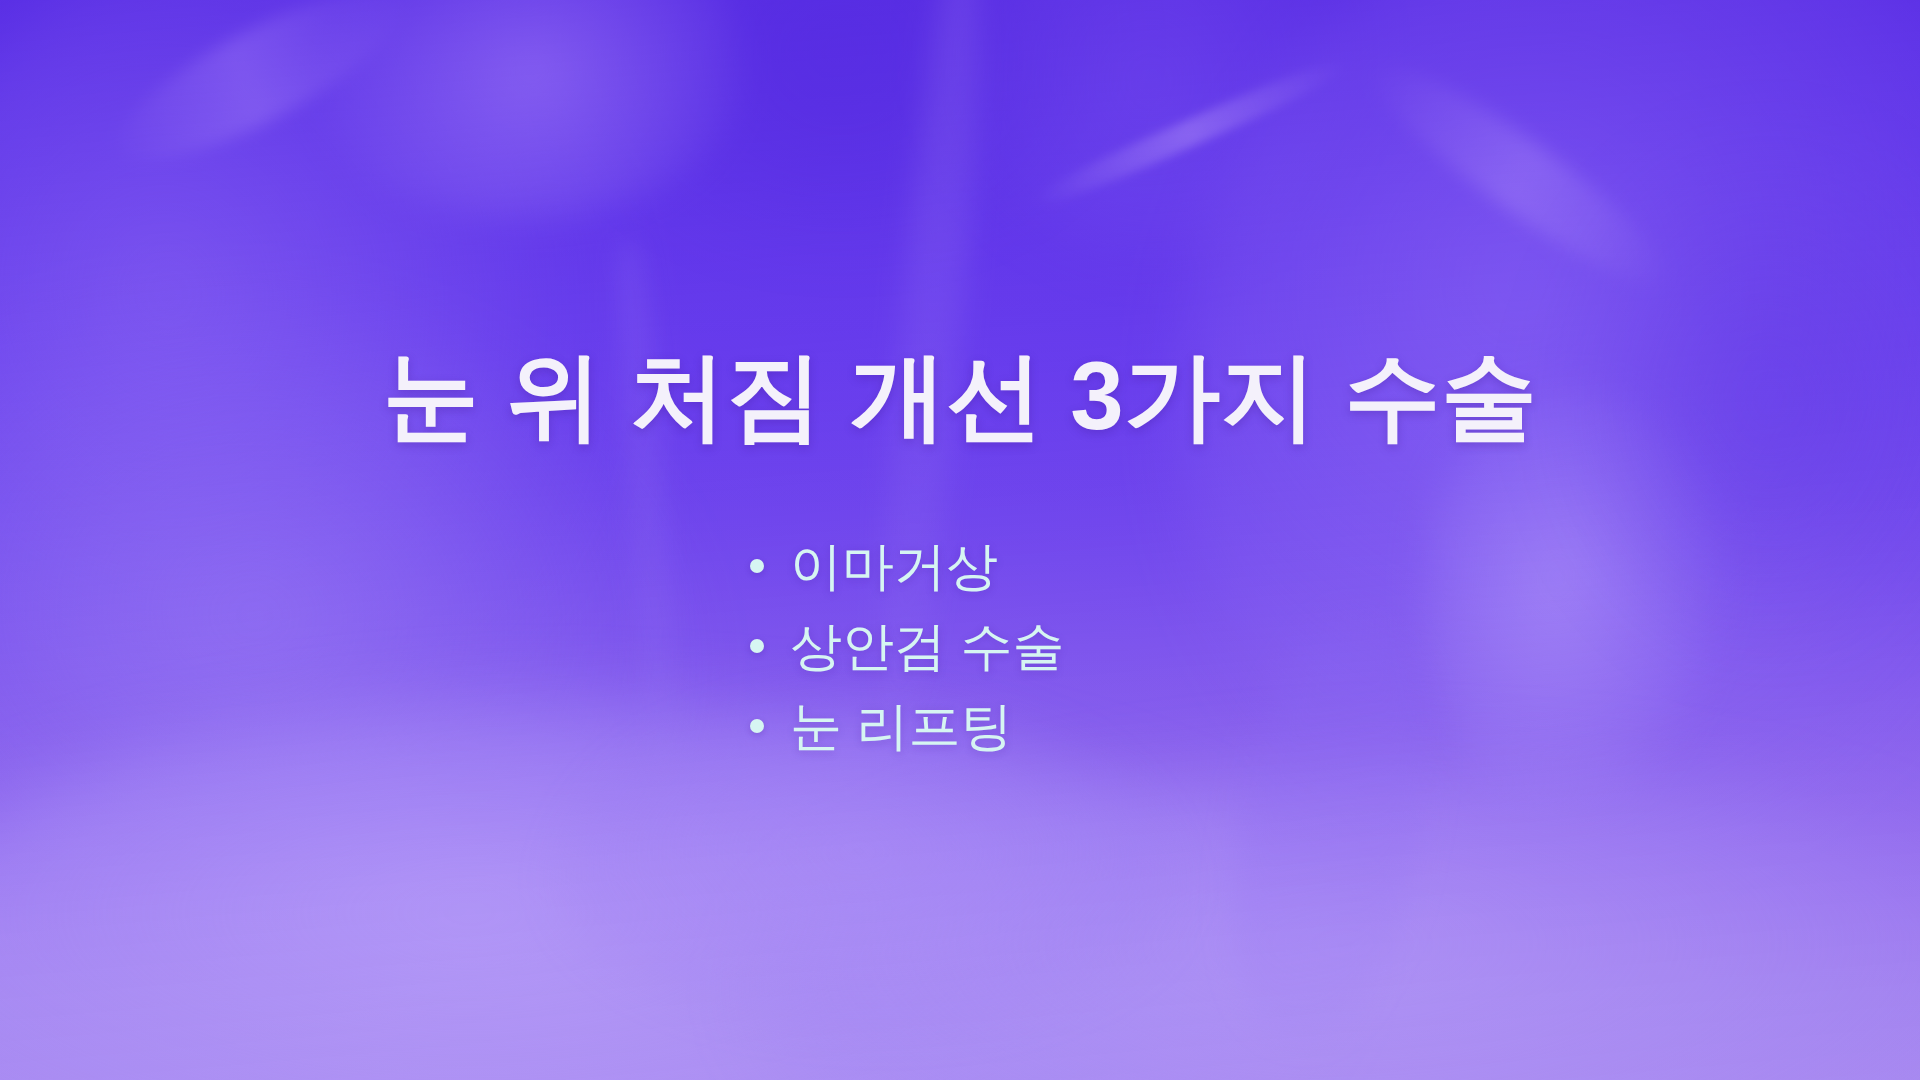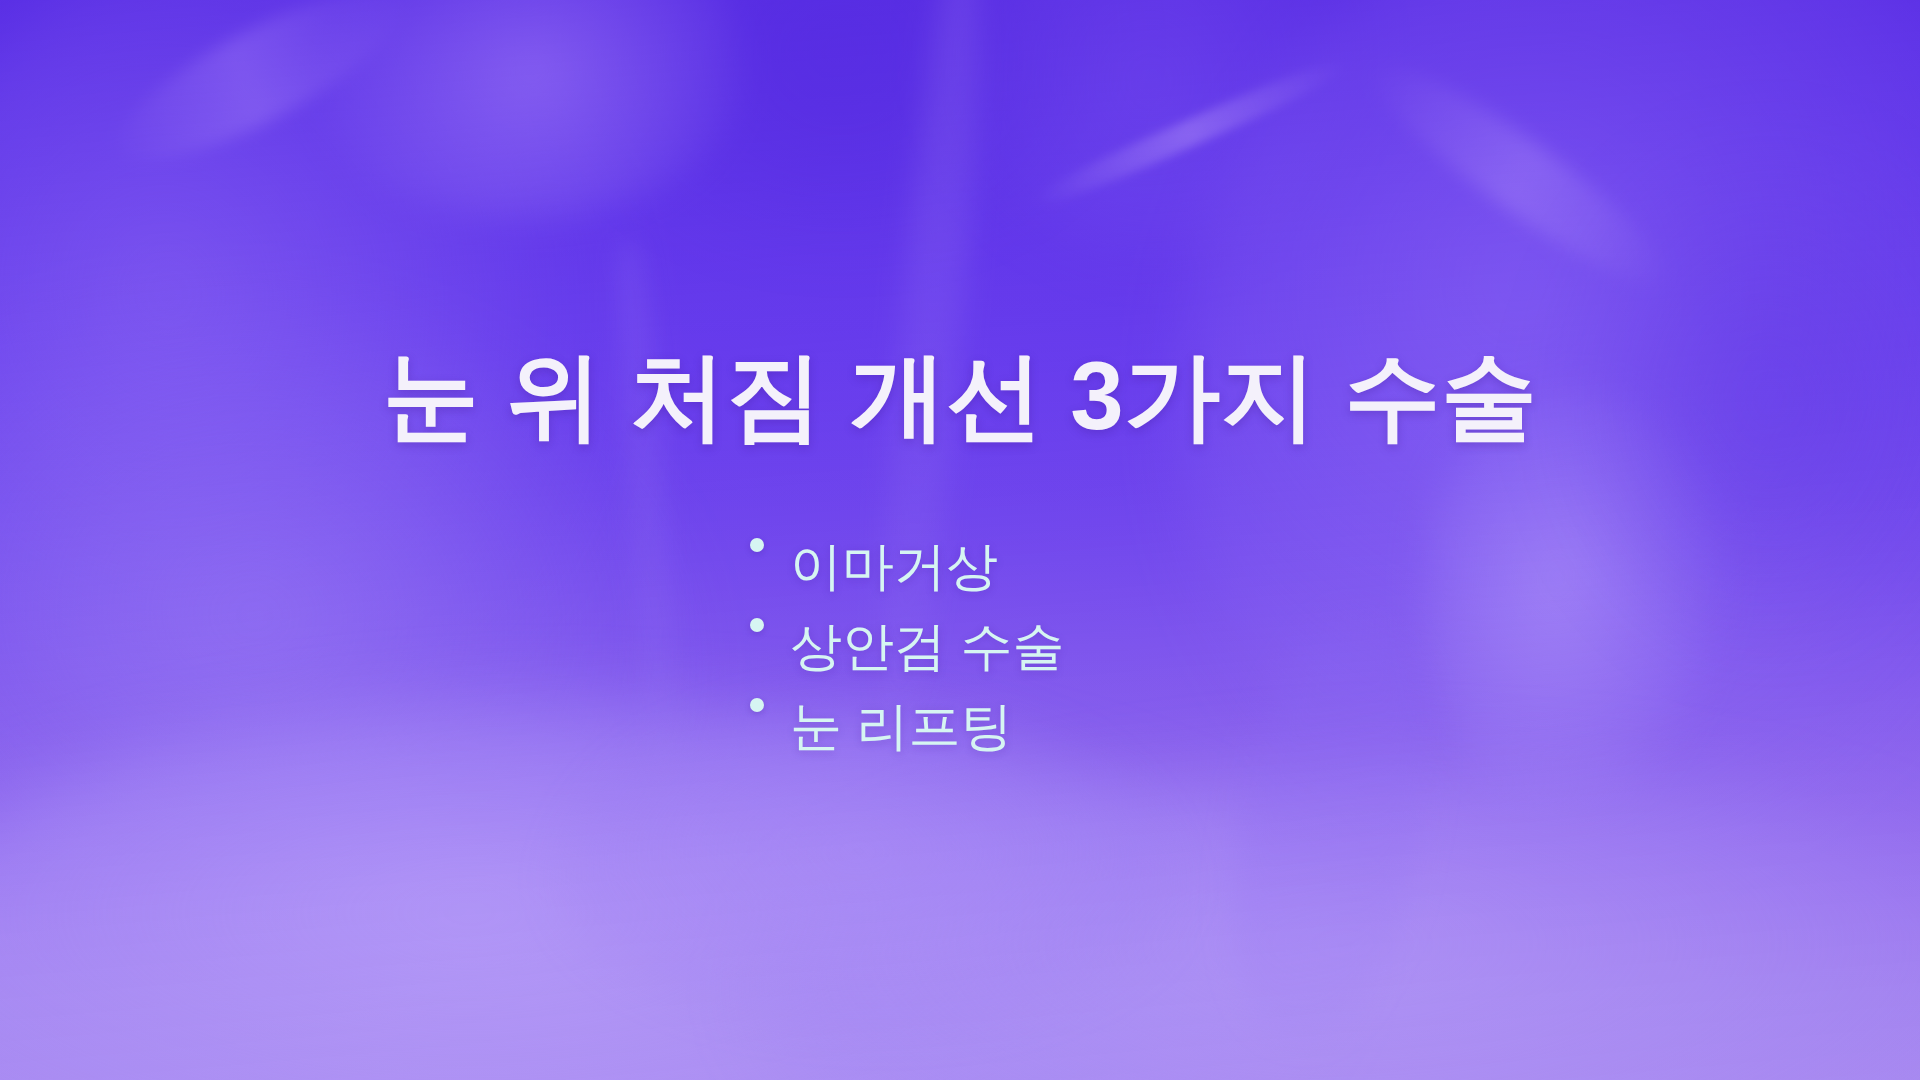--- a/index.html
+++ b/index.html
@@ -221,20 +221,21 @@
     position: absolute;
     left: 0;
     right: 0;
     top: 538px;
     display: flex;
     flex-direction: column;
     align-items: center;
   }
   .bullet-row {
     display: flex;
+    align-items: center;
     width: 420px;
     margin-bottom: 24px;
     color: #d6f5f2;
     font-size: 52px;
     font-weight: 400;
     line-height: 1.08;
     text-shadow: 0 2px 8px rgba(60,20,140,0.22);
   }
   .bullet-row:last-child { margin-bottom: 0; }
   .bullet-dot {

